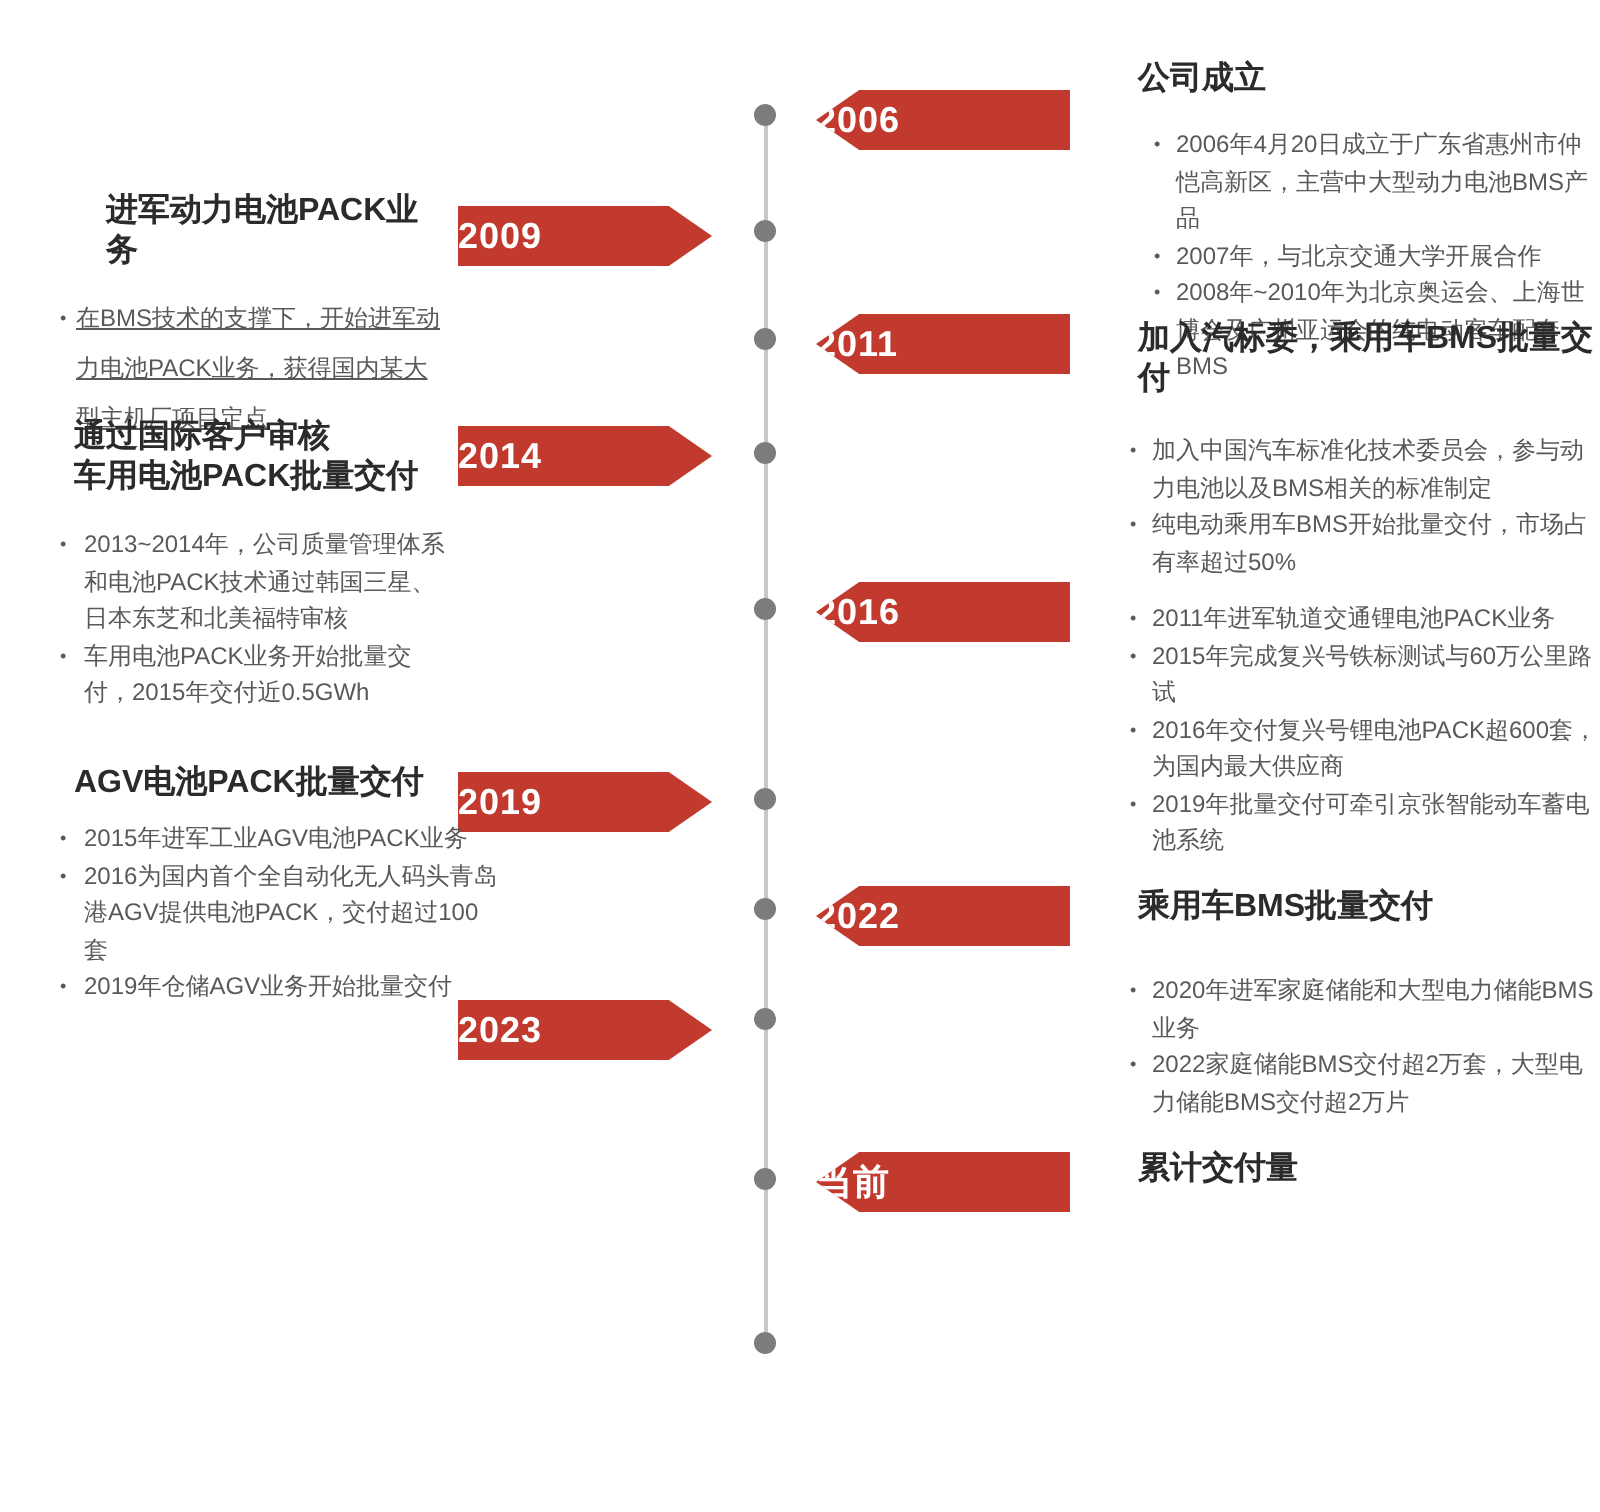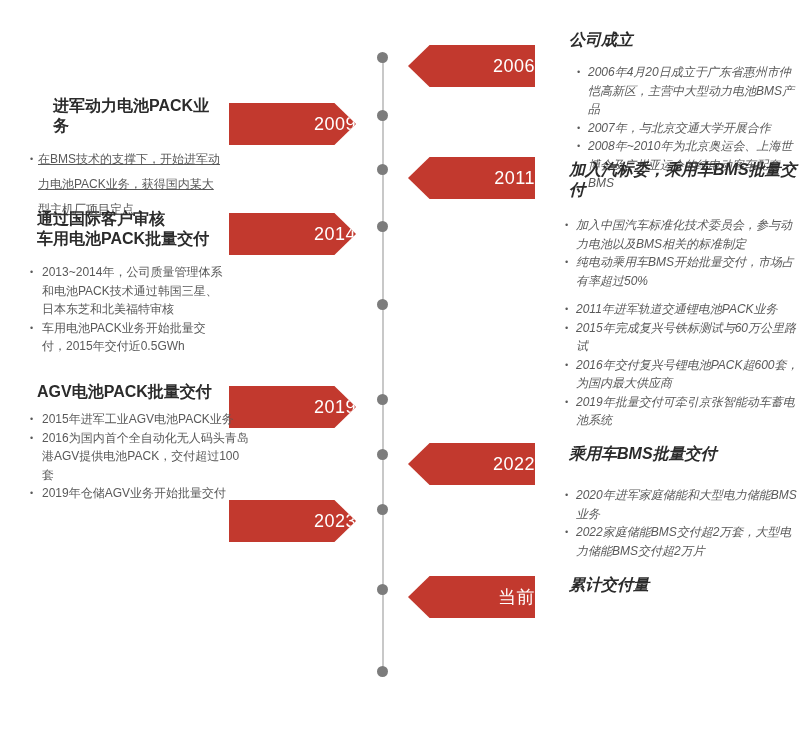--- a/index.html
+++ b/index.html
@@ -14,34 +14,34 @@
   *{margin:0;padding:0;box-sizing:border-box;}
   html,body{width:800px;height:756px;background:var(--background);
     font-family:"Liberation Sans","DejaVu Sans",sans-serif;}
   .stage{position:relative;width:800px;height:756px;background:var(--background);overflow:hidden;}
 
   
   .tl-line{position:absolute;left:382px;top:58px;width:2px;height:614px;background:var(--line-color);}
   .tl-dot{position:absolute;left:377px;width:11px;height:11px;border-radius:50%;background:var(--dot-color);}
 
   
-  .flag{position:absolute;height:42px;width:127px;background:var(--accent-red);
-    display:flex;align-items:center;justify-content:flex-end;}
+  .flag{position:absolute;height:30px;width:127px;background:var(--accent-red);
+    display:flex;align-items:center;justify-content:flex-start;font-weight:bold;}
   .flag-left{clip-path:polygon(0 50%,17% 0,100% 0,100% 100%,17% 100%);left:408px;}
   .flag-right{clip-path:polygon(0 0,83% 0,100% 50%,83% 100%,0 100%);left:229px;}
   .flag .year{color:var(--year-text-color);font-size:18px;letter-spacing:.5px;line-height:28px;}
 
   
   .block{position:absolute;}
   .block h3{color:var(--title-color);font-size:16px;font-weight:700;line-height:20px;white-space:pre-line;}
   .block ul{list-style:none;}
   .block li{position:relative;padding-left:14px;color:var(--body-color);font-size:12px;line-height:18.5px;}
   .block li::before{content:"\2022";position:absolute;left:2px;top:0;font-size:9px;line-height:inherit;color:var(--body-color);}
   .block.loose li{line-height:25px;text-decoration:underline;}
-  .col-right{left:563px;width:238px;font-style:italic;}
+  .col-right{left:563px;width:238px;}
   .col-right h3{margin-left:6px;}
   .col-right li{padding-left:13px;}
   .col-left{left:28px;}
   .col-left h3{margin-left:9px;}
   .col-left.loose h3{margin-left:25px;}
   .col-left.loose li{padding-left:10px;}
 </style>
 </head>
 <body>
 
@@ -63,20 +63,23 @@
       <span class="year">2006</span>
     </div>
   <div class="flag flag-right" style="top:103px">
       <span class="year">2009</span>
     </div>
   <div class="flag flag-left" style="top:157px">
       <span class="year">2011</span>
     </div>
   <div class="flag flag-right" style="top:213px">
       <span class="year">2014</span>
+    </div>
+  <div class="flag flag-left" style="top:291px">
+      <span class="year">2016</span>
     </div>
   <div class="flag flag-right" style="top:386px">
       <span class="year">2019</span>
     </div>
   <div class="flag flag-left" style="top:443px">
       <span class="year">2022</span>
     </div>
   <div class="flag flag-right" style="top:500px">
       <span class="year">2023</span>
     </div>

